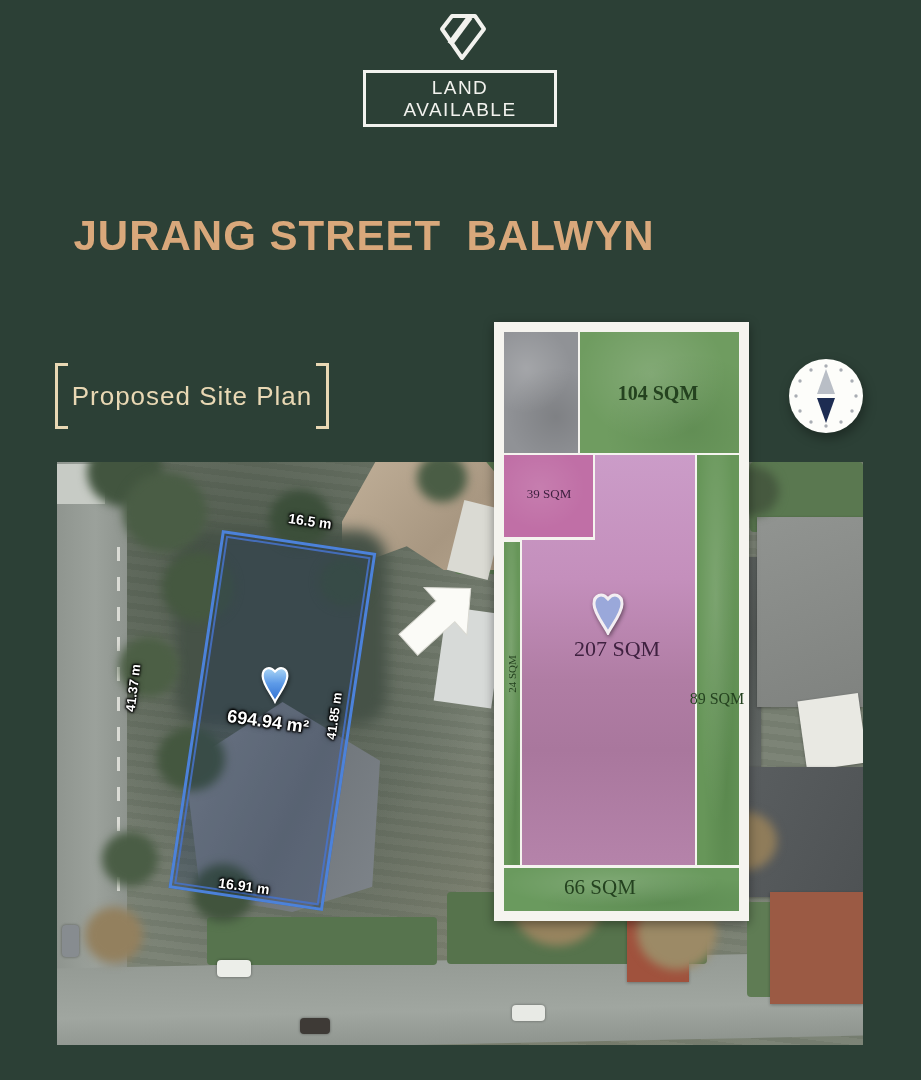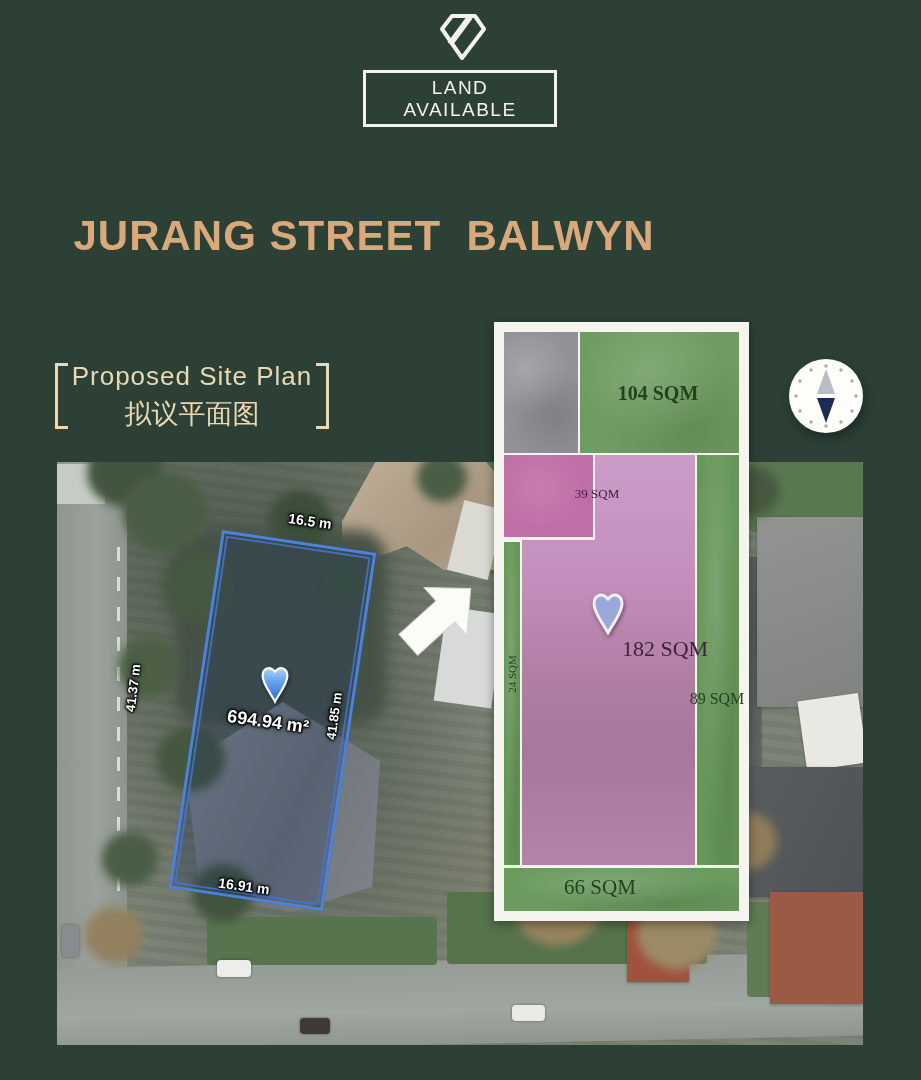--- a/index.html
+++ b/index.html
@@ -98,21 +98,21 @@
       radial-gradient(circle at 70% 70%, rgba(0,0,0,.12), transparent 50%),
       #909296;}
   .cell.pink39{background:
       radial-gradient(ellipse at 40% 40%, rgba(255,255,255,.10), transparent 60%),
       #c06fa6;}
   .cell.pinkmain{background:
       linear-gradient(180deg,#cb9cc8 0%,#c48fbc 30%,#b07da4 55%,#a9779d 72%,#b583aa 100%);
       clip-path:polygon(73px 0,173px 0,173px 410px,0 410px,0 85px,73px 85px);}
   .sqm{position:absolute;font-family:"Liberation Serif",serif;white-space:nowrap;}
   .sqm.g{color:#24421f;}
-  .sqm.p{color:#3f2140;margin-left:48px;}
+  .sqm.p{color:#3f2140;}
 
   .pin-shadow{filter:drop-shadow(1px 2px 2px rgba(0,0,0,.45));}
 </style>
 </head>
 <body>
 
 <svg class="abs logo" viewBox="0 0 60 54">
   <path d="M12 19 L22 6 H45 L54 19 L32 48 Z" fill="none" stroke="#f2f2ee" stroke-width="4" stroke-linejoin="round"></path>
   <path d="M40 7 L20 34" stroke="#f2f2ee" stroke-width="6"></path>
   <path d="M44 10 L38 19 H50" fill="none" stroke="#2c4036" stroke-width="2.5"></path>
@@ -122,21 +122,20 @@
   <span>LAND</span>
   <span>AVAILABLE</span>
 </div>
 
 <div class="abs title">JURANG STREET  BALWYN</div>
 
 <div class="abs section-row">
   <div class="bracket l"></div>
   <div class="section-txt">
     <div class="section-en">Proposed Site Plan</div>
-    <div class="section-zh">拟议平面图</div>
   </div>
   <div class="bracket r"></div>
 </div>
 
 <svg class="abs compass" viewBox="0 0 80 80">
   <circle cx="40" cy="40" r="37" fill="#fdfdfa"></circle>
   <g fill="#a9adb3">
     <circle cx="70" cy="40" r="1.7"></circle>
       <circle cx="66" cy="55" r="1.7"></circle>
       <circle cx="55" cy="66" r="1.7"></circle>
@@ -232,21 +231,21 @@
   <div class="cell gray" style="left:10px;top:10px;width:74px;height:121px;"></div>
   <div class="cell green" style="left:86px;top:10px;width:159px;height:121px;"></div>
   <div class="cell pink39" style="left:10px;top:133px;width:89px;height:82px;"></div>
   <div class="cell green" style="left:203px;top:133px;width:42px;height:410px;background-color:#679659;"></div>
   <div class="cell pinkmain" style="left:28px;top:133px;width:173px;height:410px;"></div>
   <div class="cell green" style="left:10px;top:220px;width:16px;height:323px;background-color:#679659;"></div>
   <div class="cell green" style="left:10px;top:546px;width:235px;height:43px;background-color:#6a9a5e;"></div>
 
   <div class="sqm g ctr" style="left:164px;top:71px;font-size:20px;font-weight:bold;">104 SQM</div>
   <div class="sqm p ctr" style="left:55px;top:172px;font-size:13px;">39 SQM</div>
-  <div class="sqm p ctr" style="left:123px;top:327px;font-size:22px;">182 SQM</div>
+  <div class="sqm p ctr" style="left:123px;top:327px;font-size:22px;">207 SQM</div>
   <div class="sqm g ctr" style="left:18px;top:352px;font-size:11px;transform:translate(-50%,-50%) rotate(-90deg);">24 SQM</div>
   <div class="sqm g ctr" style="left:223px;top:377px;font-size:16px;">89 SQM</div>
   <div class="sqm g ctr" style="left:106px;top:565px;font-size:21px;">66 SQM</div>
 
   <svg class="pin-shadow" style="position:absolute;left:97px;top:269px;width:34px;height:44px;" viewBox="0 0 34 44">
     <path d="M17 42 C13 34 3 22 3 13 C3 4 11 1 17 8 C23 1 31 4 31 13 C31 22 21 34 17 42 Z" fill="#9aa8da" stroke="#f3eef2" stroke-width="3"></path>
   </svg>
 </div>
 
 </body></html>

